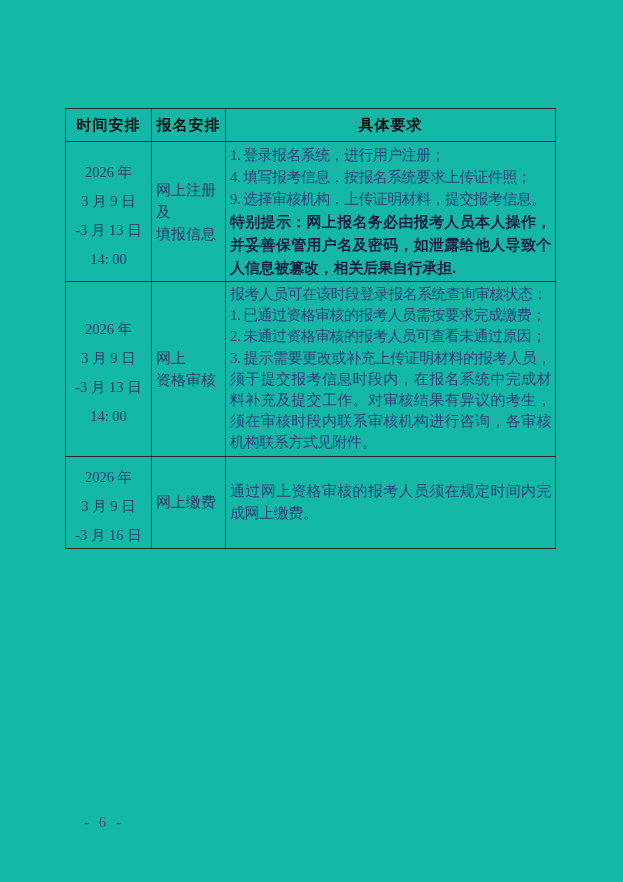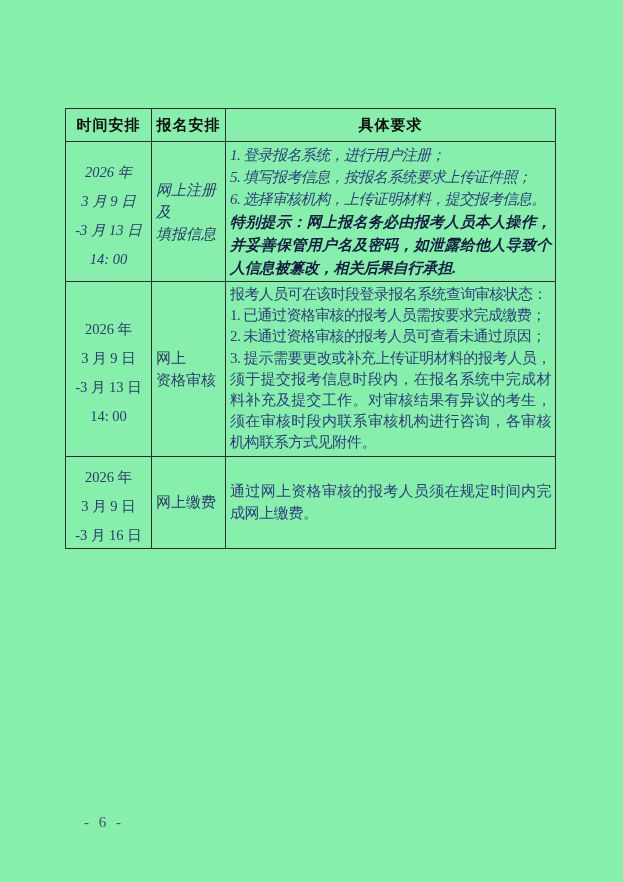--- a/index.html
+++ b/index.html
@@ -1,37 +1,37 @@
 <!DOCTYPE html>
 <html><head>
 <meta charset="utf-8">
 <style>
   html,body { margin:0; padding:0; background:#ffffff; }
   .page {
-    position:relative; width:623px; height:882px; background:#86efac;
+    position:relative; width:623px; height:882px; background:#14b8a6;
     font-family:"Liberation Serif", serif; overflow:hidden;
   }
 
   
   table.schedule {
     position:absolute; left:65px; top:108px; width:490px;
     border-collapse:collapse; table-layout:fixed;
   }
   table.schedule col.c1 { width:86px; }
   table.schedule col.c2 { width:74px; }
   table.schedule col.c3 { width:330px; }
   table.schedule th, table.schedule td {
     border:1.6px solid #2d2d2d; padding:2px 4px; vertical-align:middle;
     box-sizing:border-box;
   }
   table.schedule th {
     height:33px; font-family:"Liberation Sans", sans-serif; font-weight:bold;
     font-size:15px; color:#0c0c0c; text-align:center; letter-spacing:1px;
   }
-  tr.row1 td { height:135px;font-style:italic; }
+  tr.row1 td { height:135px; }
   tr.row2 td { height:171px; }
   tr.row3 td { height:60px; }
 
   .cell-time { text-align:center; font-size:14.5px; color:#2b3a6c; line-height:21px; }
   .cell-time div { white-space:nowrap;margin-top:8px; }
   .cell-stage { text-align:left; font-size:15px; color:#2b3a6c; line-height:22px; }
   .cell-details { font-size:15px; color:#2d3e7c; line-height:22px; padding:3px 5px; }
   tr.row2 .cell-details { line-height:21.2px;margin-top:24px; }
   .dline { white-space:nowrap; letter-spacing:-0.6px; }
   .dwrap { text-align:justify; letter-spacing:-0.4px; }
@@ -79,22 +79,22 @@
           <div>-3 月 13 日</div>
           <div>14: 00</div>
         </td>
         <td class="cell-stage">
           <div>网上注册</div>
           <div>及</div>
           <div>填报信息</div>
         </td>
         <td class="cell-details">
           <div class="dline">1. 登录报名系统，进行用户注册；</div>
-          <div class="dline">5. 填写报考信息，按报名系统要求上传证件照；</div>
-          <div class="dline">6. 选择审核机构，上传证明材料，提交报考信息。</div>
+          <div class="dline">4. 填写报考信息，按报名系统要求上传证件照；</div>
+          <div class="dline">9. 选择审核机构，上传证明材料，提交报考信息。</div>
           <div class="notice">特别提示：网上报名务必由报考人员本人操作，并妥善保管用户名及密码，如泄露给他人导致个人信息被篡改，相关后果自行承担.</div>
         </td>
       </tr>
       <tr class="row2">
         <td class="cell-time">
           <div>2026 年</div>
           <div>3 月 9 日</div>
           <div>-3 月 13 日</div>
           <div>14: 00</div>
         </td>

